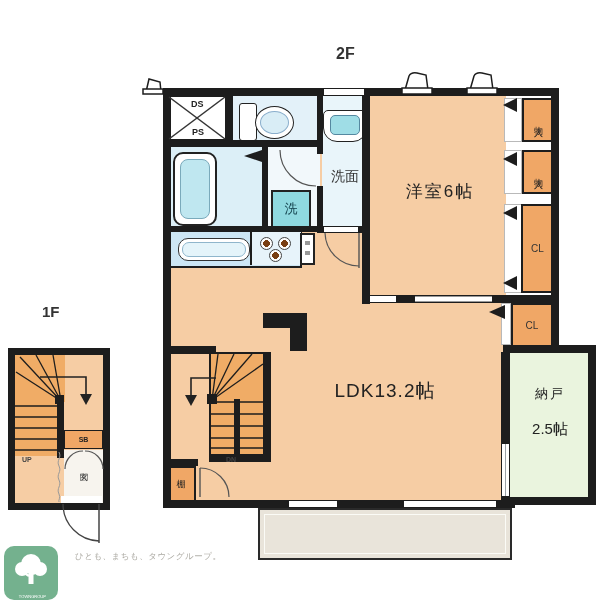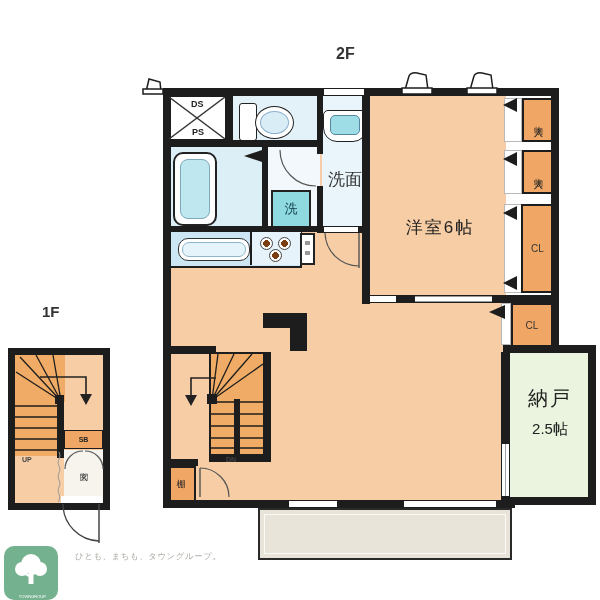--- a/index.html
+++ b/index.html
@@ -212,24 +212,25 @@
 
     <path d="M 83 451 A 18 18 0 0 0 65 469" fill="none" stroke="#555" stroke-width="1.2"></path>
     <path d="M 85 451 A 18 18 0 0 1 103 469" fill="none" stroke="#555" stroke-width="1.2"></path>
 
     <line x1="99" y1="504" x2="99" y2="543" stroke="#444" stroke-width="1.5"></line>
     <path d="M 63 504 A 37 37 0 0 0 99 541" fill="none" stroke="#444" stroke-width="1.3"></path>
 
     <path d="M 59 452 c 3 6 -3 8 0 14 c 3 6 -3 8 0 14 c 3 6 -3 8 0 14 c 2 4 -1 6 0 8" fill="none" stroke="#999" stroke-width="1"></path>
   </svg>
 
-  <div class="lbl" style="left:375px;top:180px;width:130px;text-align:center;font-size:17px;letter-spacing:2px;margin-top:36px;">洋室6帖</div>
-  <div class="lbl" style="left:514px;top:385px;width:72px;text-align:center;font-size:20px;letter-spacing:2px;">納戸</div>
+  <div class="lbl" style="left:375px;top:180px;width:130px;text-align:center;font-size:17px;letter-spacing:2px;">洋室6帖</div>
+  <div class="lbl" style="left:305px;top:378px;width:160px;text-align:center;font-size:19px;letter-spacing:1px;">LDK13.2帖</div>
+  <div class="lbl" style="left:514px;top:385px;width:72px;text-align:center;font-size:13px;letter-spacing:2px;">納戸</div>
   <div class="lbl" style="left:514px;top:420px;width:72px;text-align:center;font-size:15px;">2.5帖</div>
-  <div class="lbl" style="left:324px;top:168px;width:42px;text-align:center;font-size:17px;color:#333;">洗面</div>
+  <div class="lbl" style="left:324px;top:168px;width:42px;text-align:center;font-size:14px;color:#333;">洗面</div>
   <div class="lbl" style="left:226px;top:456px;font-size:7px;color:#444;font-weight:bold;">DN</div>
   <div class="lbl" style="left:22px;top:456px;font-size:7px;color:#444;font-weight:bold;">UP</div>
   <div class="lbl vtext" style="left:77px;top:466px;font-size:8px;color:#333;">玄関</div>
 
   <div class="abs" style="left:4px;top:546px;width:54px;height:54px;background:#74B18E;border-radius:10px;">
     <svg width="54" height="54" viewBox="0 0 54 54">
       <circle cx="27" cy="18" r="10" fill="#fff"></circle>
       <circle cx="18" cy="23" r="7" fill="#fff"></circle>
       <circle cx="36" cy="23" r="7" fill="#fff"></circle>
       <rect x="24.5" y="24" width="5" height="14" fill="#fff"></rect>

